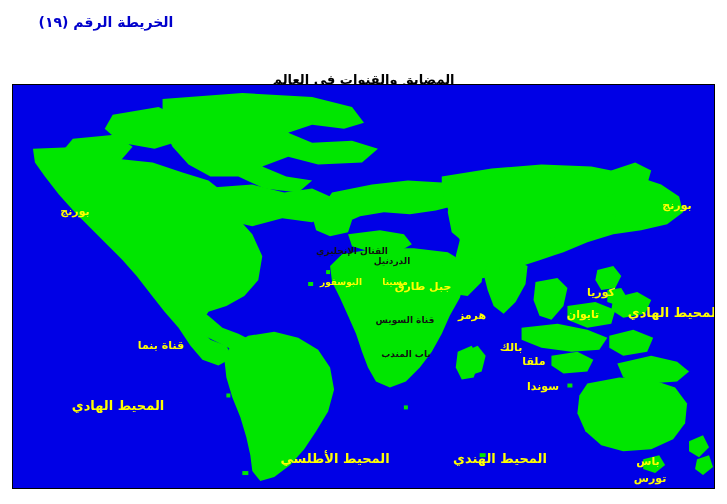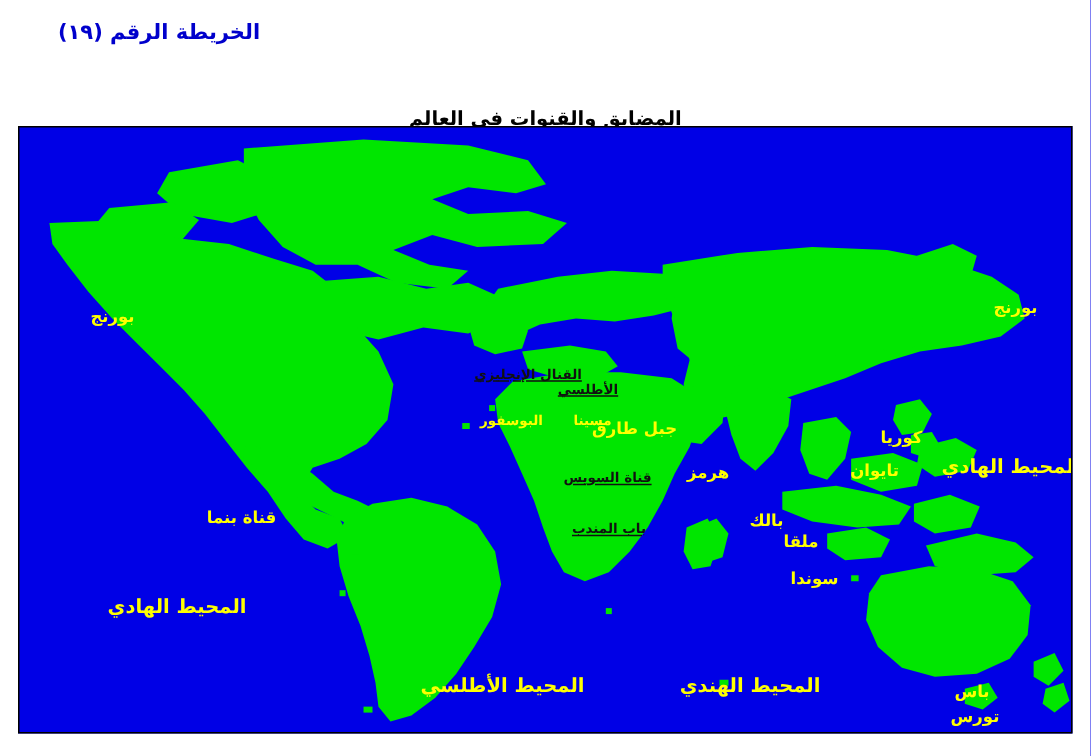--- a/index.html
+++ b/index.html
@@ -57,21 +57,21 @@
     position:absolute;
     direction:rtl;
     white-space:nowrap;
     font-weight:bold;
     line-height:1;
     pointer-events:none;
     transform:translate(-50%,-50%);
     margin-top:32px;
   }
   .lbl-yellow{color:#ffff00;font-size:11px;}
-  .lbl-dark{color:#111111;font-size:9px;text-decoration:underline;}
+  .lbl-dark{color:#111111;font-size:9px;}
   .lbl-ocean{color:#ffff00;font-size:13px;}
   .lbl-small{font-size:9px;text-align:right;}
 </style>
 </head>
 <body>
 
 <div class="page">
 
   <div id="map-number">الخريطة الرقم (١٩)</div>
 
@@ -161,21 +161,21 @@
     </div>
 
     <div class="lbl lbl-ocean" style="left:105px;top:288px">المحيط الهادي</div>
     <div class="lbl lbl-ocean" style="left:322px;top:341px">المحيط الأطلسي</div>
     <div class="lbl lbl-ocean" style="left:487px;top:341px">المحيط الهندي</div>
     <div class="lbl lbl-ocean" style="left:661px;top:195px">المحيط الهادي</div>
 
     <div class="lbl lbl-yellow" style="left:62px;top:94px">بورنج</div>
     <div class="lbl lbl-yellow" style="left:664px;top:88px">بورنج</div>
     <div class="lbl lbl-dark" style="left:339px;top:134px">القنال الإنجليزي</div>
-    <div class="lbl lbl-dark" style="left:379px;top:144px">الأطلسي</div>
+    <div class="lbl lbl-dark" style="left:379px;top:144px">الدردنيل</div>
     <div class="lbl lbl-yellow lbl-small" style="left:328px;top:165px">البوسفور</div>
     <div class="lbl lbl-yellow lbl-small" style="left:382px;top:165px">مسينا</div>
     <div class="lbl lbl-yellow" style="left:410px;top:169px">جبل طارق</div>
     <div class="lbl lbl-dark" style="left:392px;top:203px">قناة السويس</div>
     <div class="lbl lbl-dark" style="left:393px;top:237px">باب المندب</div>
     <div class="lbl lbl-yellow" style="left:459px;top:198px">هرمز</div>
     <div class="lbl lbl-yellow" style="left:148px;top:228px">قناة بنما</div>
     <div class="lbl lbl-yellow" style="left:187px;top:384px">ماجلان</div>
     <div class="lbl lbl-yellow" style="left:498px;top:230px">بالك</div>
     <div class="lbl lbl-yellow" style="left:521px;top:244px">ملقا</div>

